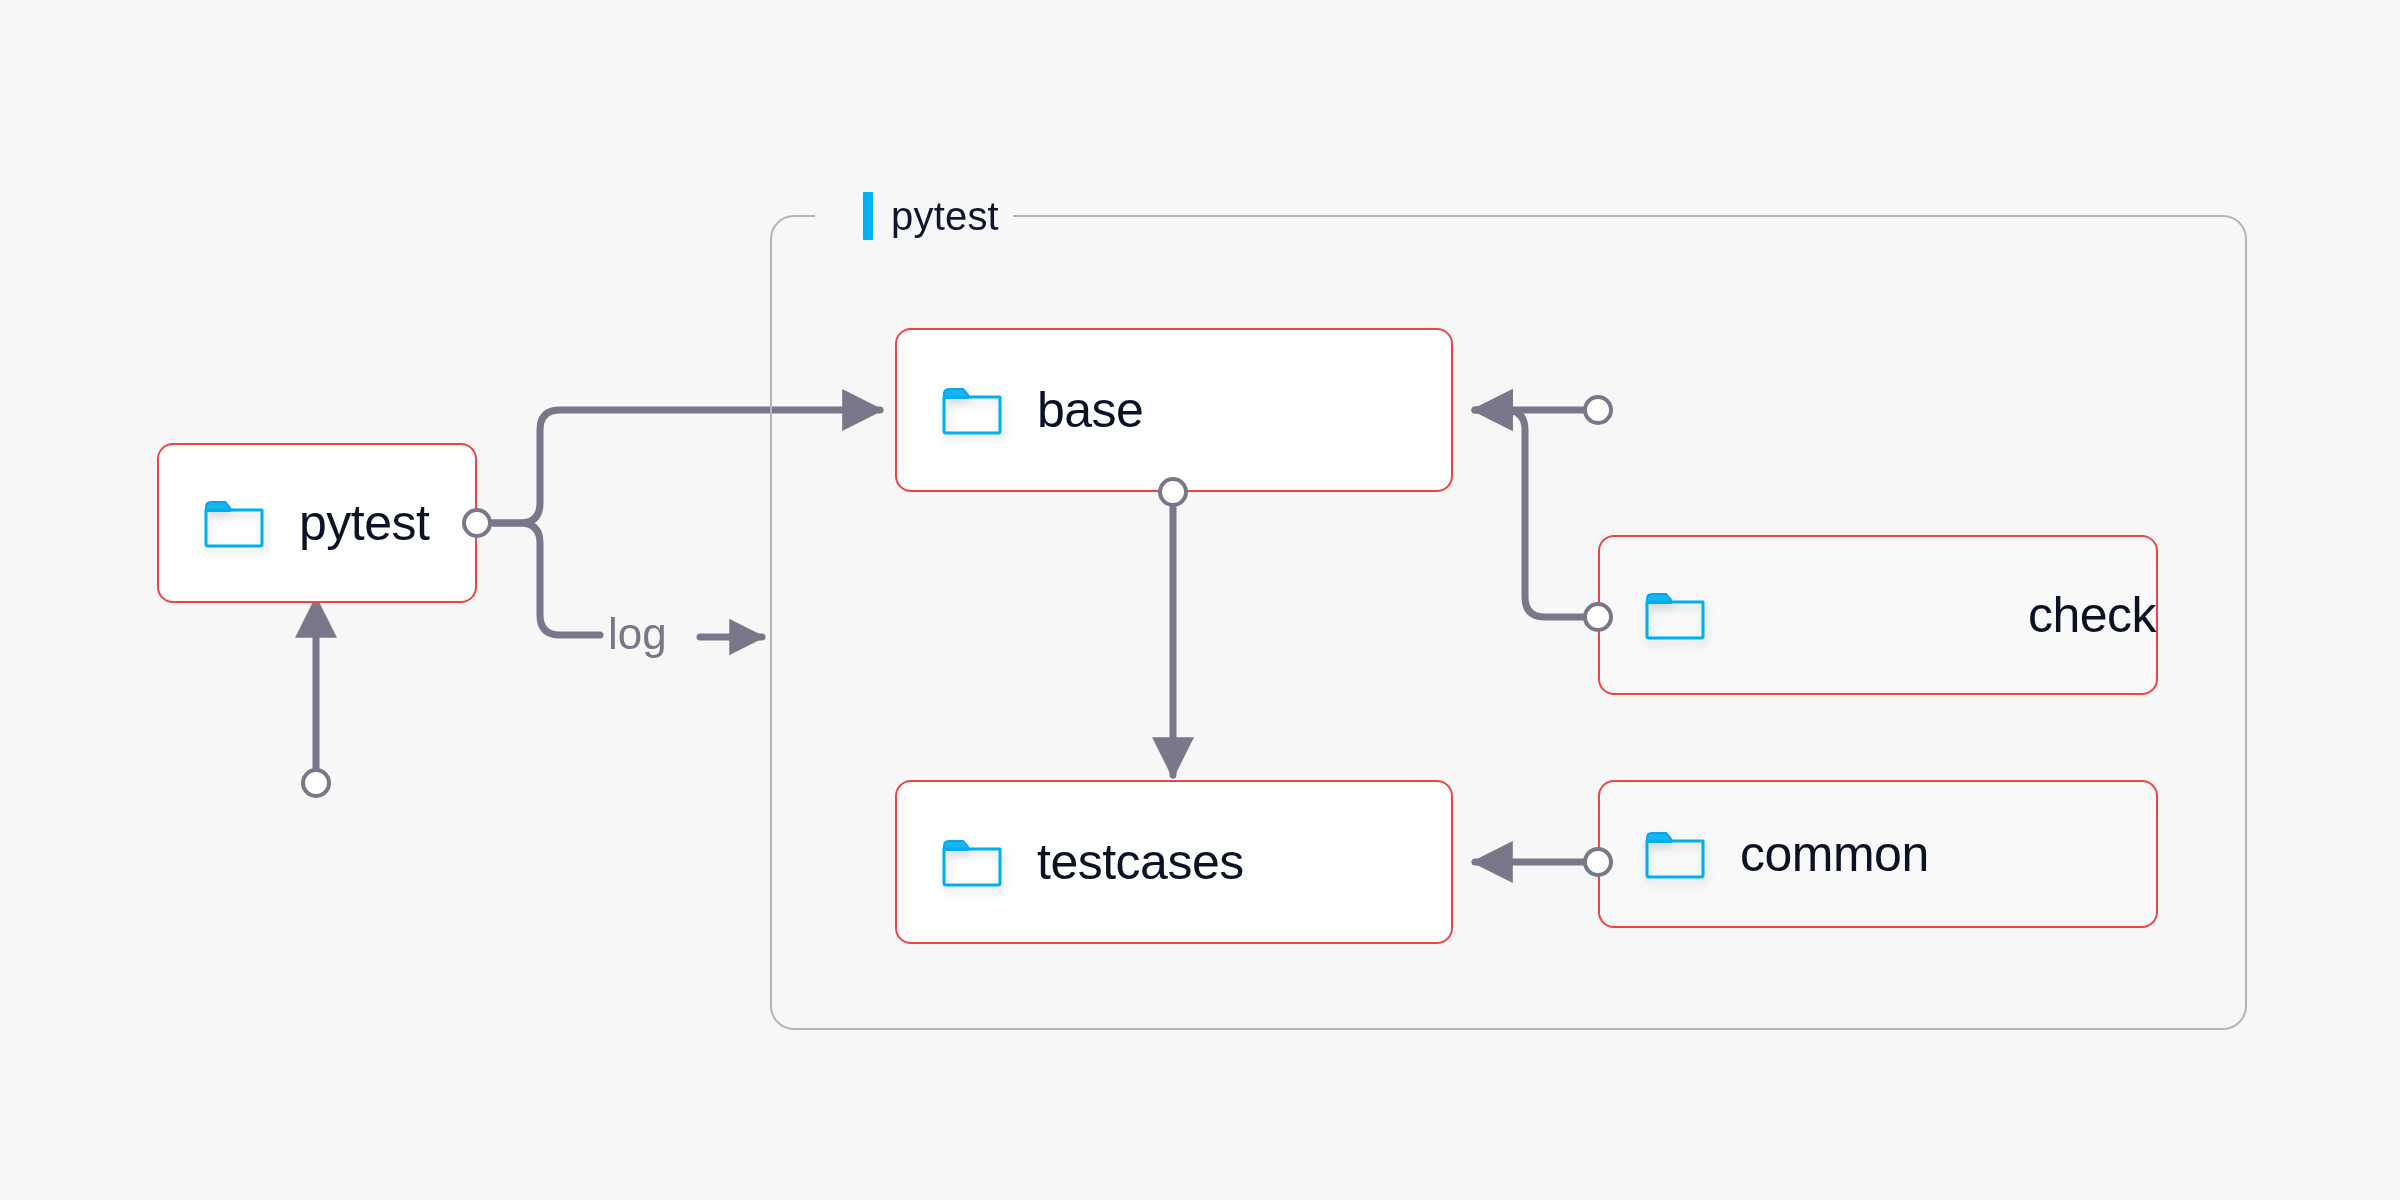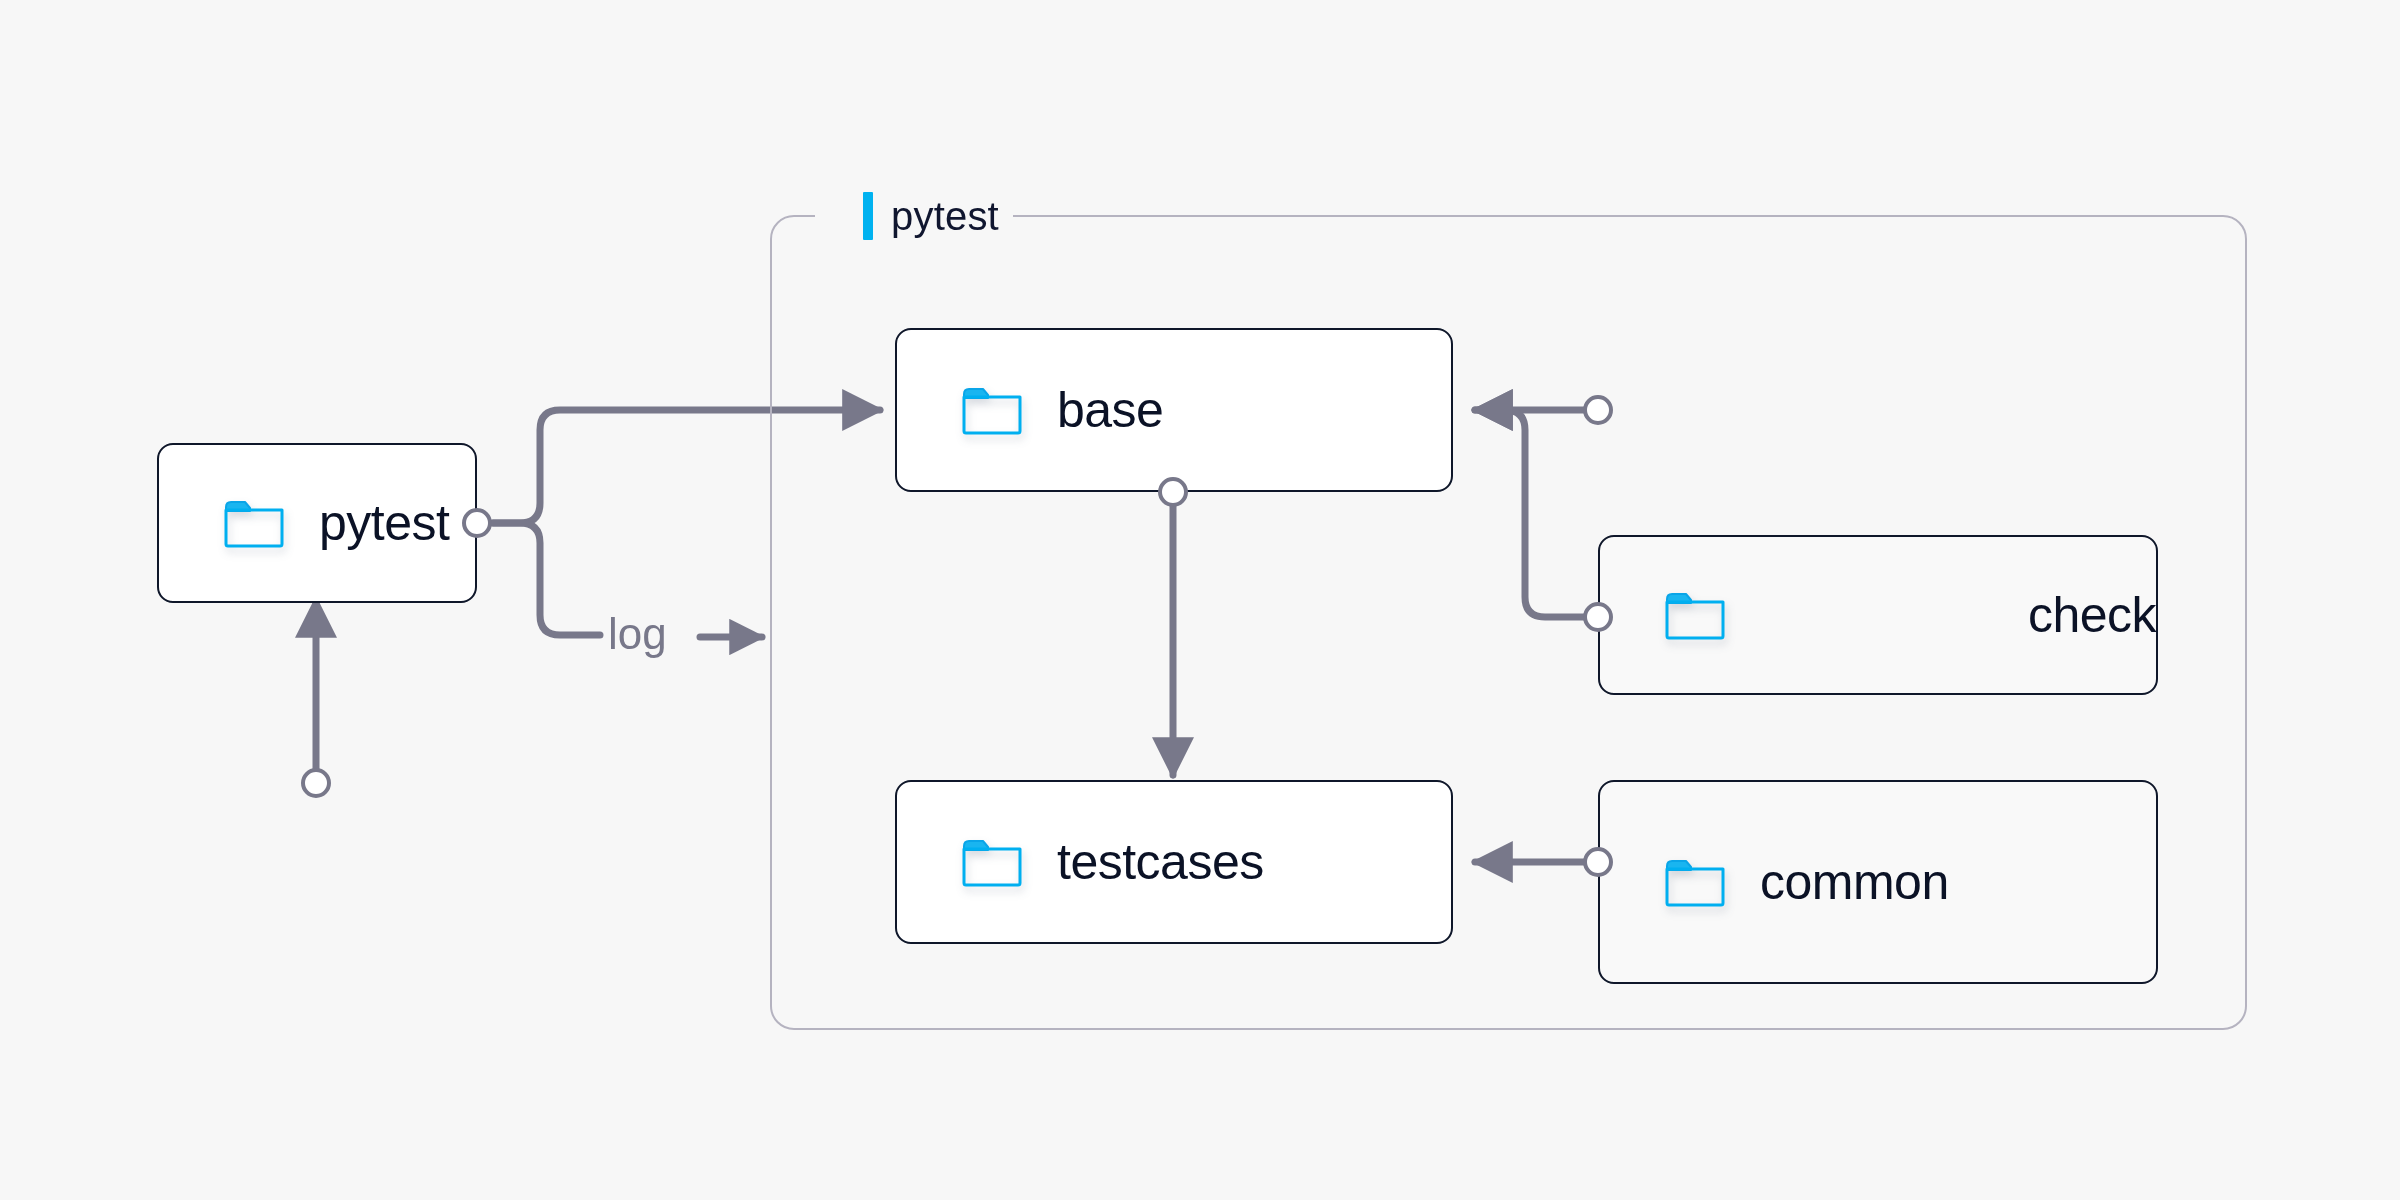--- a/index.html
+++ b/index.html
@@ -55,25 +55,25 @@
     color: #10162f;
     letter-spacing: 0.2px;
     line-height: 1;
     white-space: nowrap;
   }
 
   
   .node {
     position: absolute;
     box-sizing: border-box;
-    border: 2px solid #0f172a;
+    border: 2px solid #ef4444;
     border-radius: 16px;
     display: flex;
     align-items: center;
-    padding-left: 64px;
+    padding-left: 44px;
     gap: 34px;
   }
   .node.filled { background: #ffffff; }
   .node.ghost  { background: rgba(255,255,255,0.25); }
 
   .node .label {
     font-size: 50px;
     color: #0b1226;
     letter-spacing: -0.5px;
     white-space: nowrap;
@@ -195,21 +195,21 @@
     <span class="folder">
       <svg viewBox="0 0 62 52" width="62" height="52">
         <path d="M3 10 Q3 5 8 5 L22 5 L27 11 L27 14 L3 14 Z" fill="#19b5f0" stroke="#0aa5e8" stroke-width="2" stroke-linejoin="round"></path>
         <path d="M3 13 L59 13 L59 47 Q59 49 57 49 L5 49 Q3 49 3 47 Z" fill="url(#folderFill)" stroke="#00aff0" stroke-width="3" stroke-linejoin="round"></path>
       </svg>
     </span>
     <span class="label">check</span>
   </div>
   <span class="port" style="left:1583px; top:602px;"></span>
 
-  <div class="node ghost" style="left:1598px; top:780px; width:560px; height:204px;">
+  <div class="node ghost" style="left:1598px; top:780px; width:560px; height:148px;">
     <span class="folder">
       <svg viewBox="0 0 62 52" width="62" height="52">
         <path d="M3 10 Q3 5 8 5 L22 5 L27 11 L27 14 L3 14 Z" fill="#19b5f0" stroke="#0aa5e8" stroke-width="2" stroke-linejoin="round"></path>
         <path d="M3 13 L59 13 L59 47 Q59 49 57 49 L5 49 Q3 49 3 47 Z" fill="url(#folderFill)" stroke="#00aff0" stroke-width="3" stroke-linejoin="round"></path>
       </svg>
     </span>
     <span class="label">common</span>
   </div>
   <span class="port" style="left:1583px; top:847px;"></span>
 

